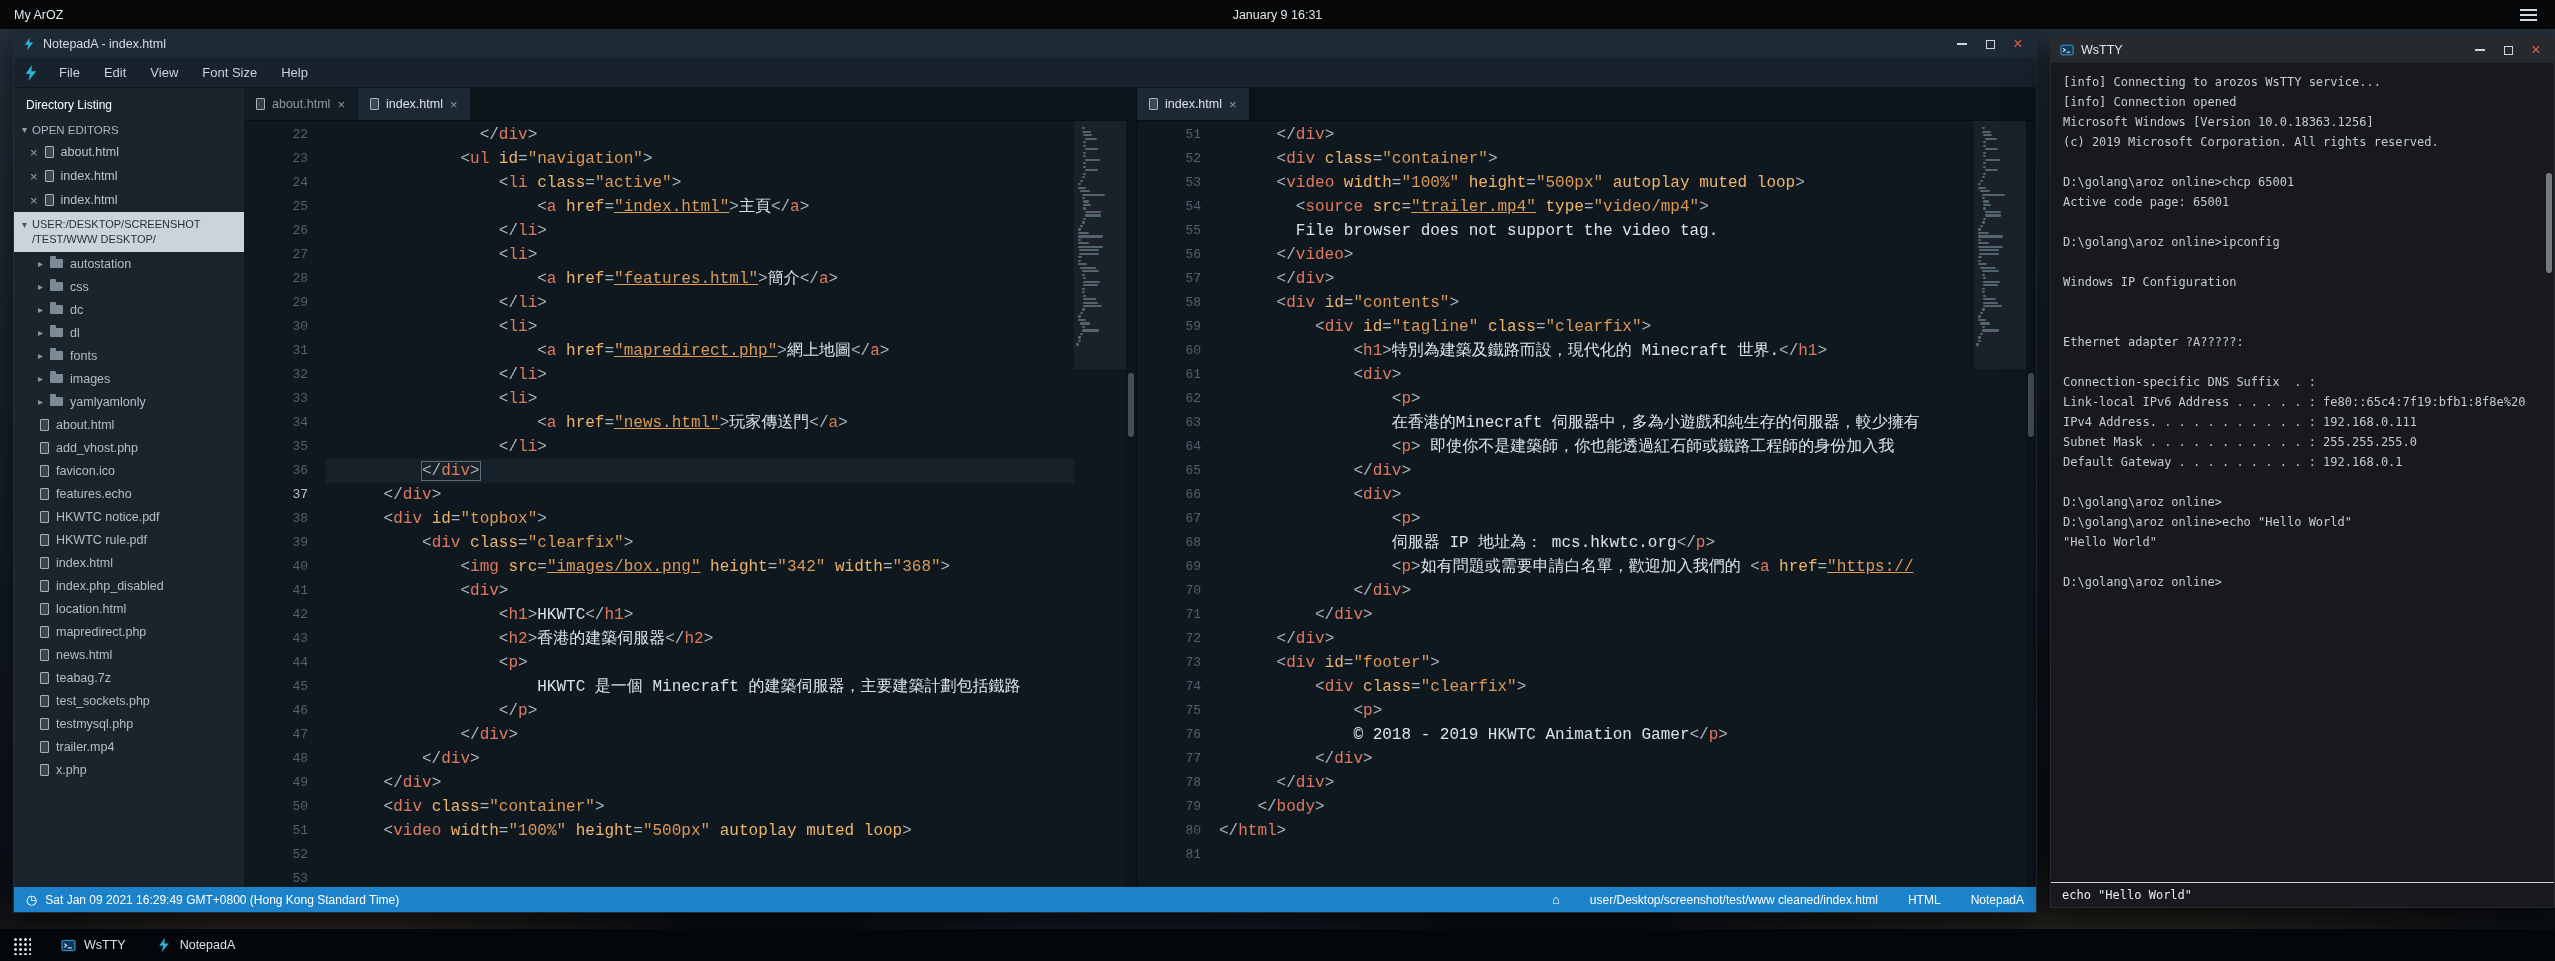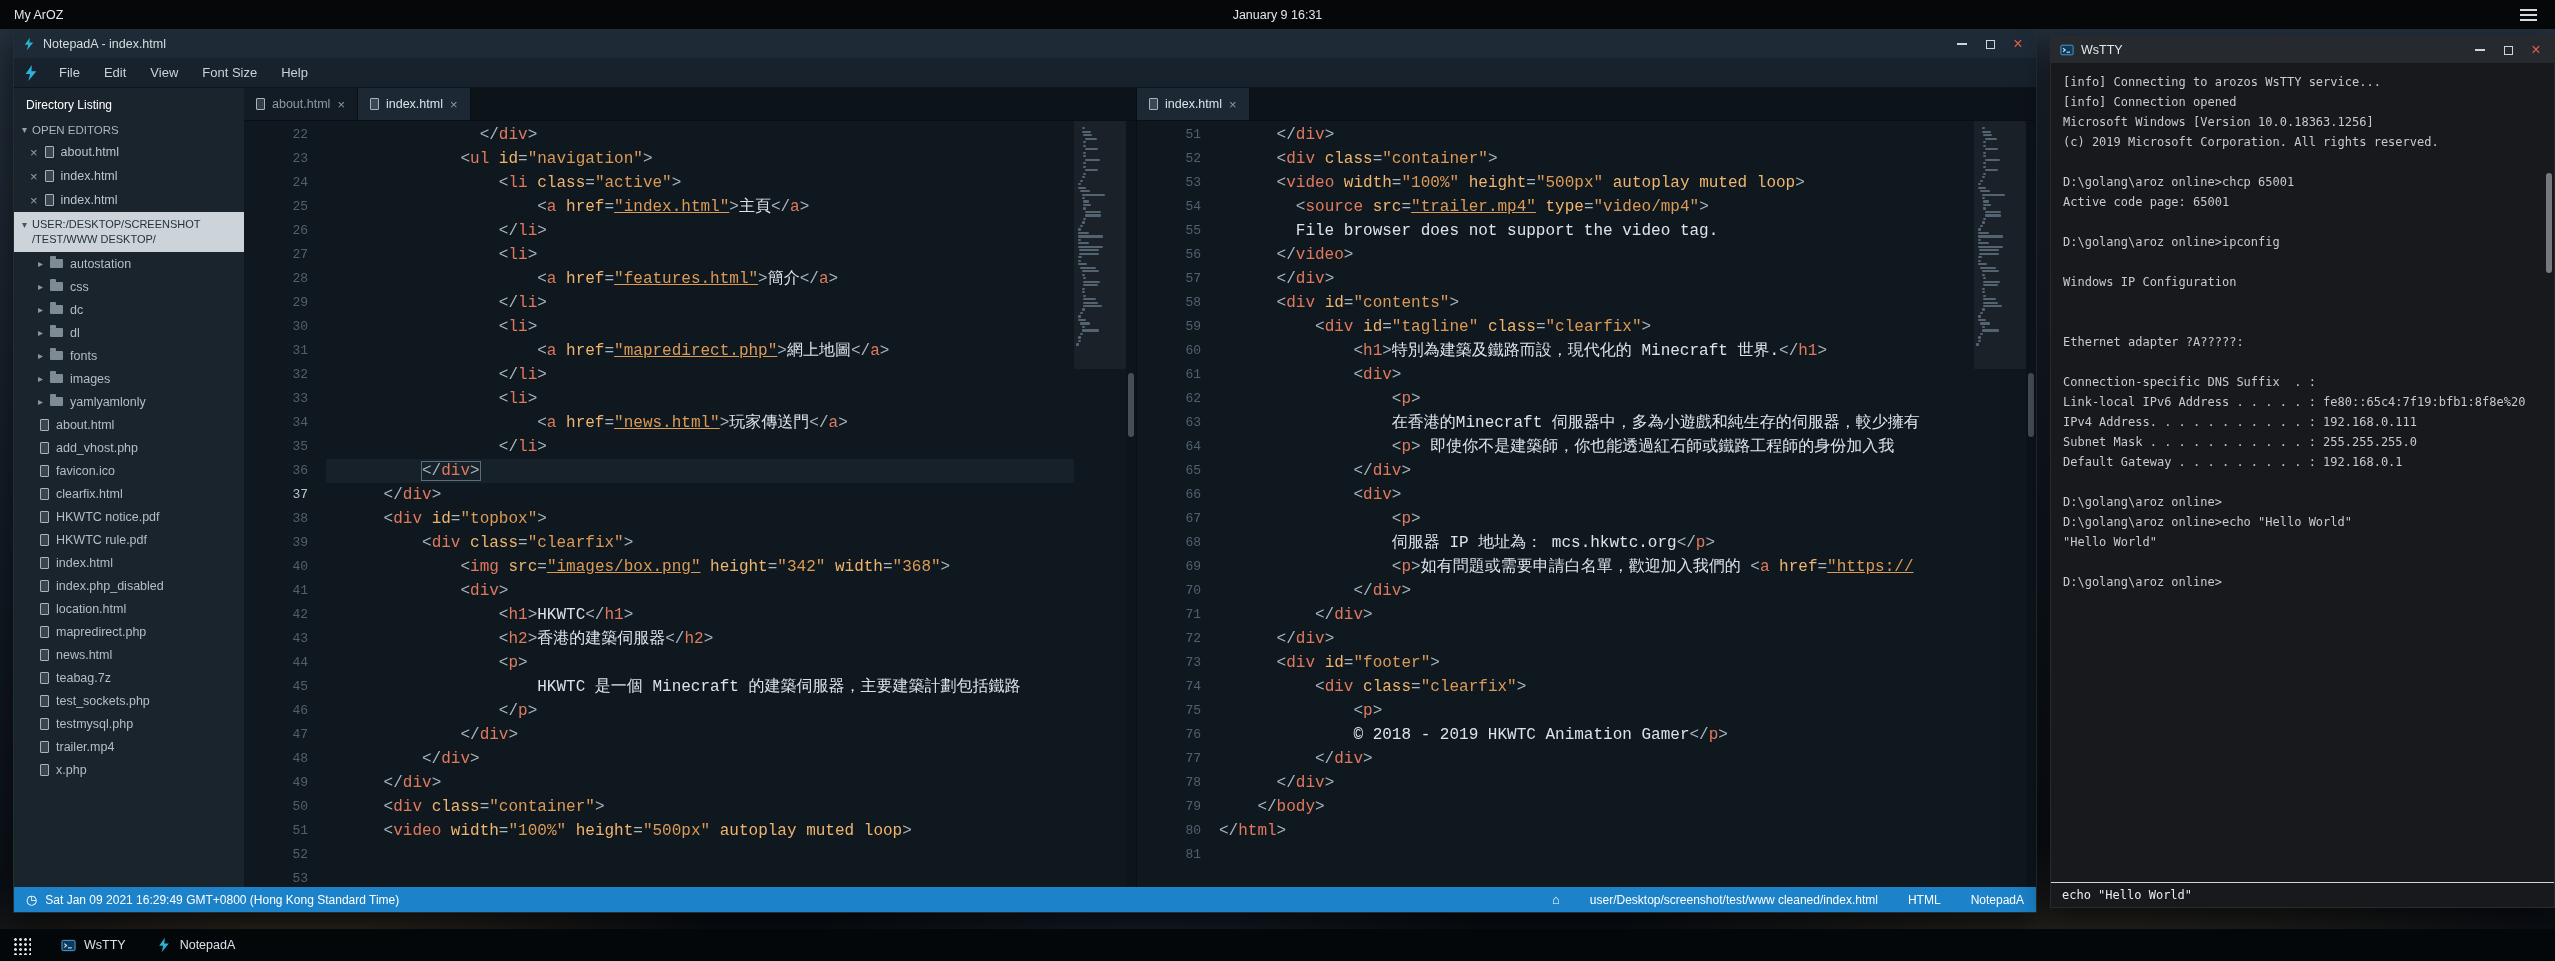--- a/index.html
+++ b/index.html
@@ -237,21 +237,21 @@
             <div class="tree-row file">
               <span class="ficon"></span>
               <span class="lbl">add_vhost.php</span>
             </div>
             <div class="tree-row file">
               <span class="ficon"></span>
               <span class="lbl">favicon.ico</span>
             </div>
             <div class="tree-row file">
               <span class="ficon"></span>
-              <span class="lbl">clearfix.html</span>
+              <span class="lbl">features.echo</span>
             </div>
             <div class="tree-row file">
               <span class="ficon"></span>
               <span class="lbl">HKWTC notice.pdf</span>
             </div>
             <div class="tree-row file">
               <span class="ficon"></span>
               <span class="lbl">HKWTC rule.pdf</span>
             </div>
             <div class="tree-row file">

